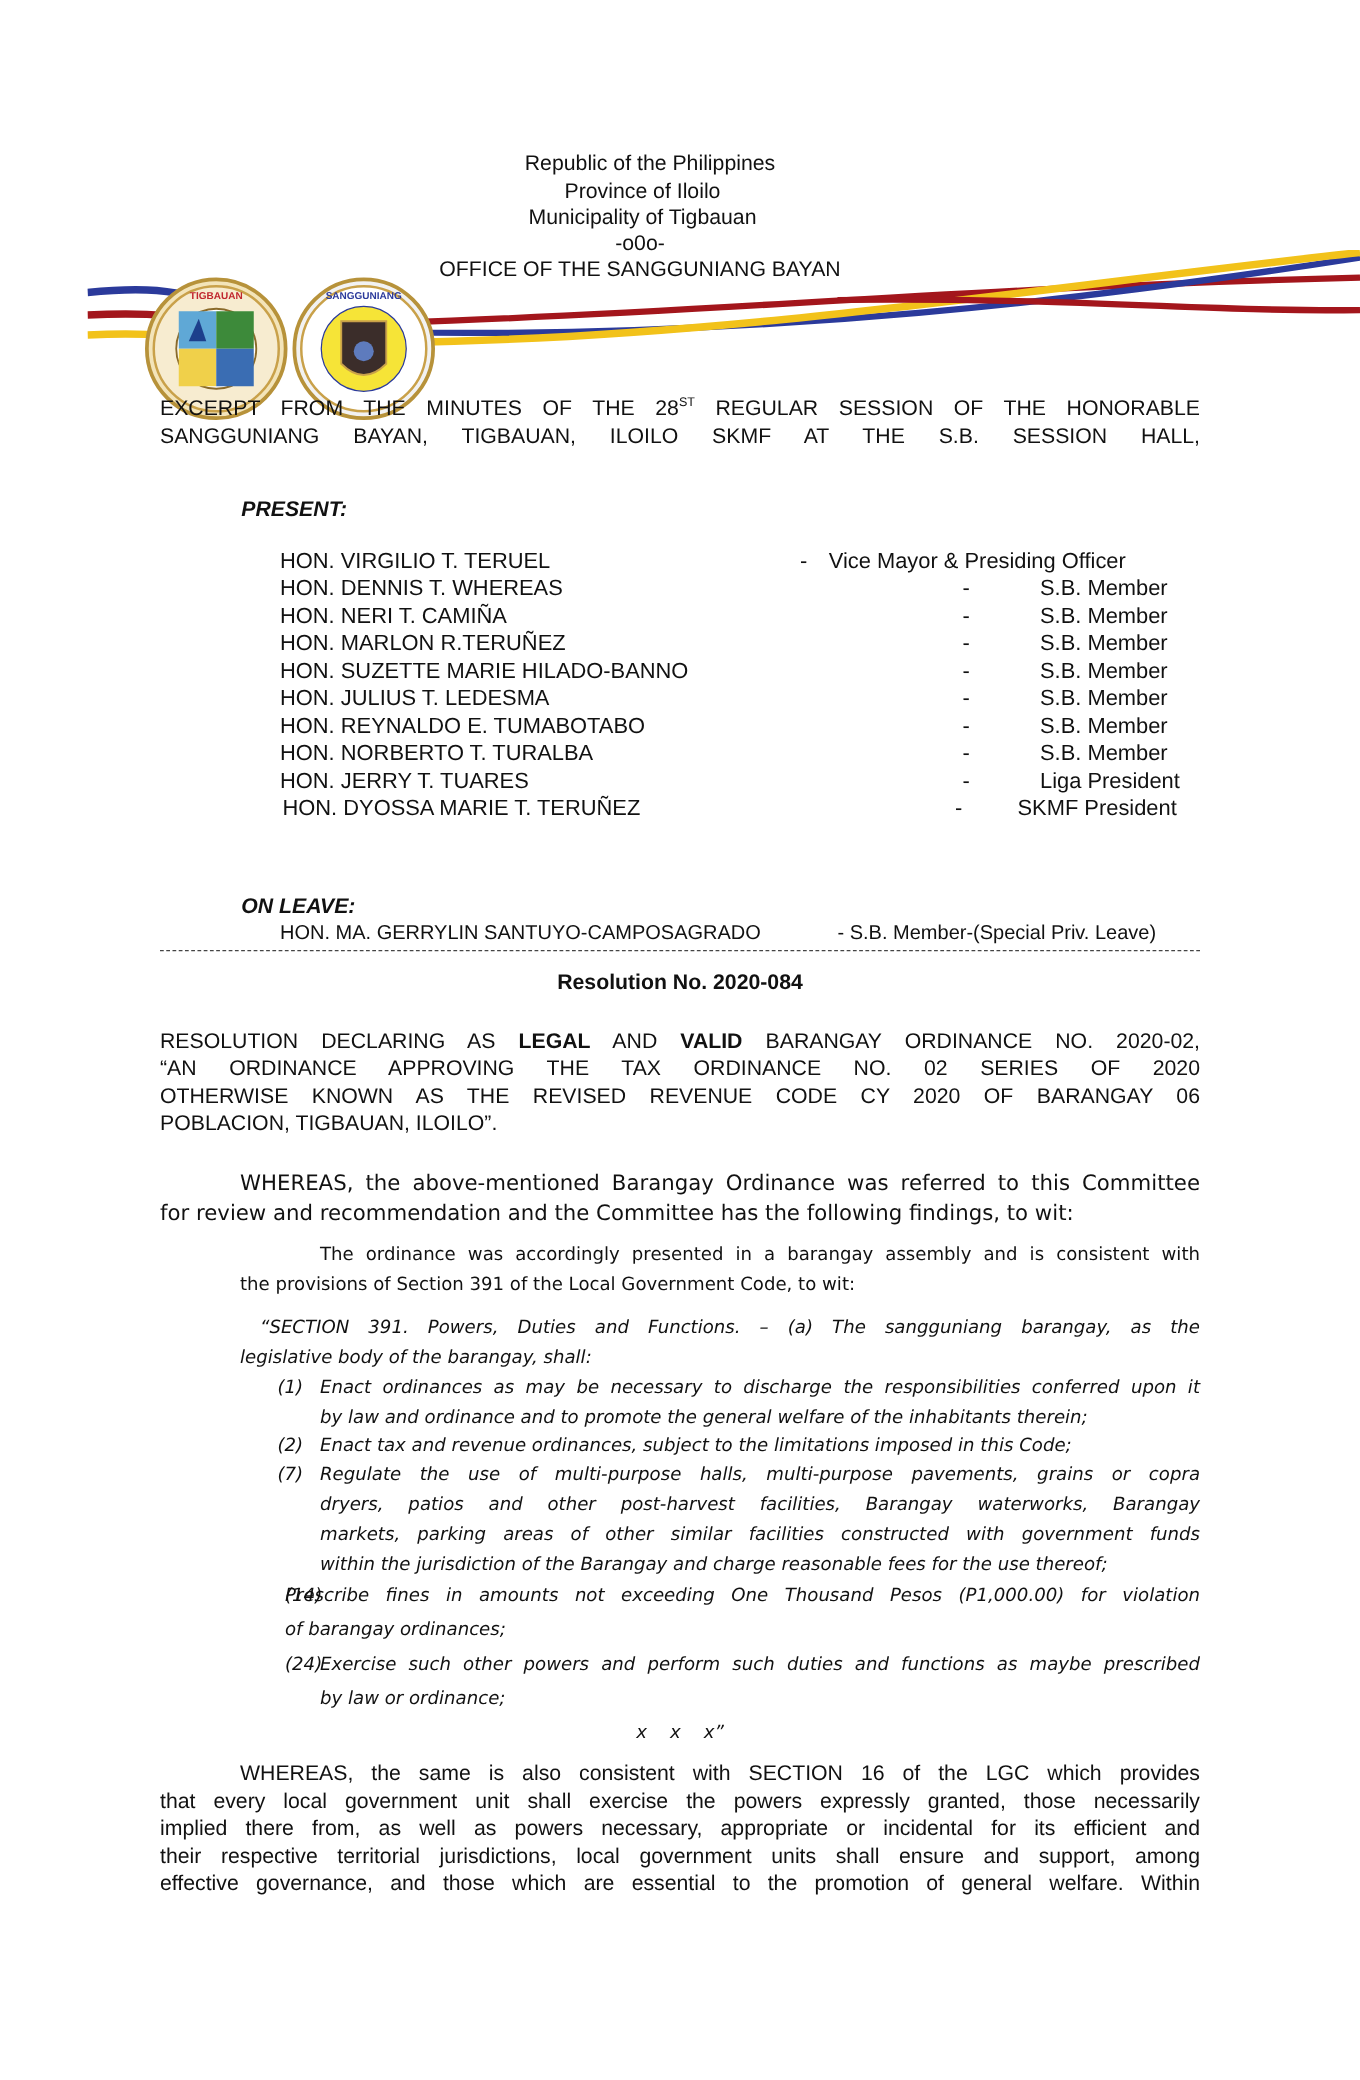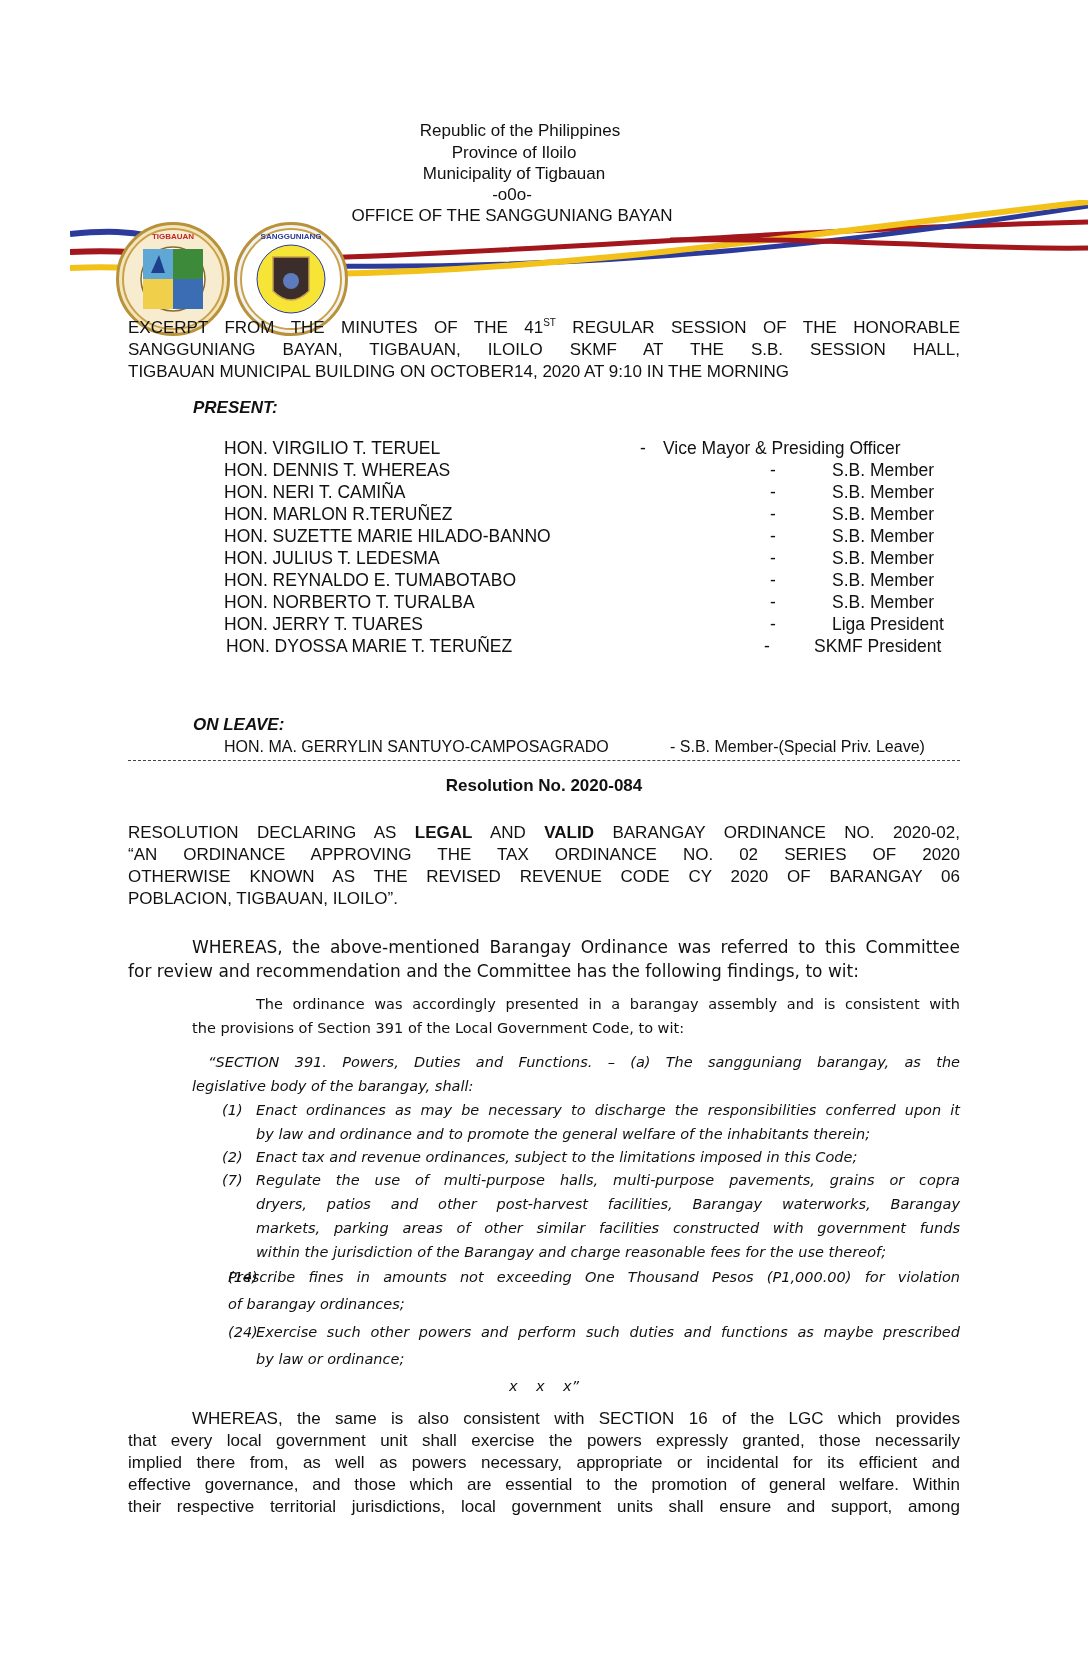--- a/index.html
+++ b/index.html
@@ -75,23 +75,22 @@
       <circle cx="54" cy="54" r="50" fill="#ffffff" stroke="#c9a14a" stroke-width="2"></circle>
       <circle cx="54" cy="54" r="34" fill="#f6e437" stroke="#2b3a9b" stroke-width="1"></circle>
       <path d="M36 32 L72 32 L72 66 Q54 84 36 66 Z" fill="#3b2d2a" stroke="#c9a14a" stroke-width="1.5"></path>
       <circle cx="54" cy="56" r="8" fill="#5e7bbd"></circle>
       <text x="54" y="14" font-size="8" text-anchor="middle" fill="#2b3a9b" font-family="Liberation Sans, sans-serif" font-weight="bold">SANGGUNIANG</text>
     </svg>
   </div>
 </div>
 
 <div class="intro" style="top:312px;">
-  <span class="intro-line"><span>EXCERPT FROM THE MINUTES OF THE 41</span><sup>ST</sup><span> REGULAR SESSION OF THE HONORABLE</span></span>
+  <span class="intro-line"><span>EXCERPT FROM THE MINUTES OF THE 28</span><sup>ST</sup><span> REGULAR SESSION OF THE HONORABLE</span></span>
   <span class="intro-line">SANGGUNIANG BAYAN, TIGBAUAN, ILOILO SKMF AT THE S.B. SESSION HALL,</span>
-  <span class="intro-line last">TIGBAUAN MUNICIPAL BUILDING ON OCTOBER14, 2020 AT 9:10 IN THE MORNING</span>
 </div>
 
 <div class="label-bi" style="top:398px;">PRESENT:</div>
 
 <div>
   <div class="att-row" style="top:437px;">
     <span class="att-name">HON. VIRGILIO T. TERUEL</span>
     <span class="att-dash" style="left:640px;">-</span>
     <span class="att-role" style="left:663px;">Vice Mayor &amp; Presiding Officer</span>
   </div>
@@ -216,15 +215,15 @@
       <span class="nojust">by law or ordinance;</span>
     </div>
   </div>
   <div class="qitem" style="left:0; top:1374px; width:1088px; text-align:center; white-space:pre;">x    x    x”</div>
 </div>
 
 <div class="para sans" style="left:128px; top:1408px; width:832px; line-height:22px;">
   <span class="just" style="text-indent:64px;">WHEREAS, the same is also consistent with SECTION 16 of the LGC which provides</span>
   <span class="just">that every local government unit shall exercise the powers expressly granted, those necessarily</span>
   <span class="just">implied there from, as well as powers necessary, appropriate or incidental for its efficient and</span>
+  <span class="just">their respective territorial jurisdictions, local government units shall ensure and support, among</span>
   <span class="just">effective governance, and those which are essential to the promotion of general welfare. Within</span>
-  <span class="just">their respective territorial jurisdictions, local government units shall ensure and support, among</span>
 </div>
 
 </body></html>

